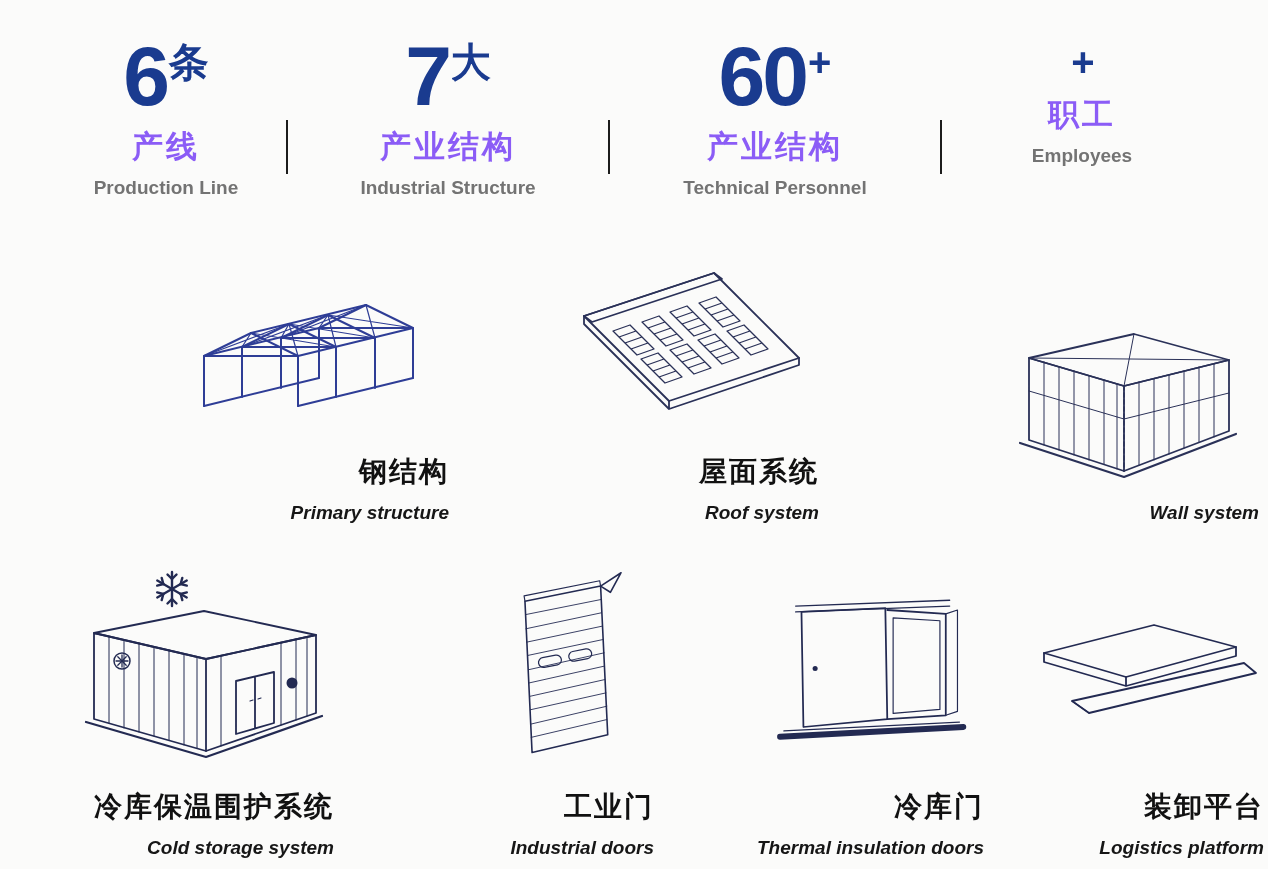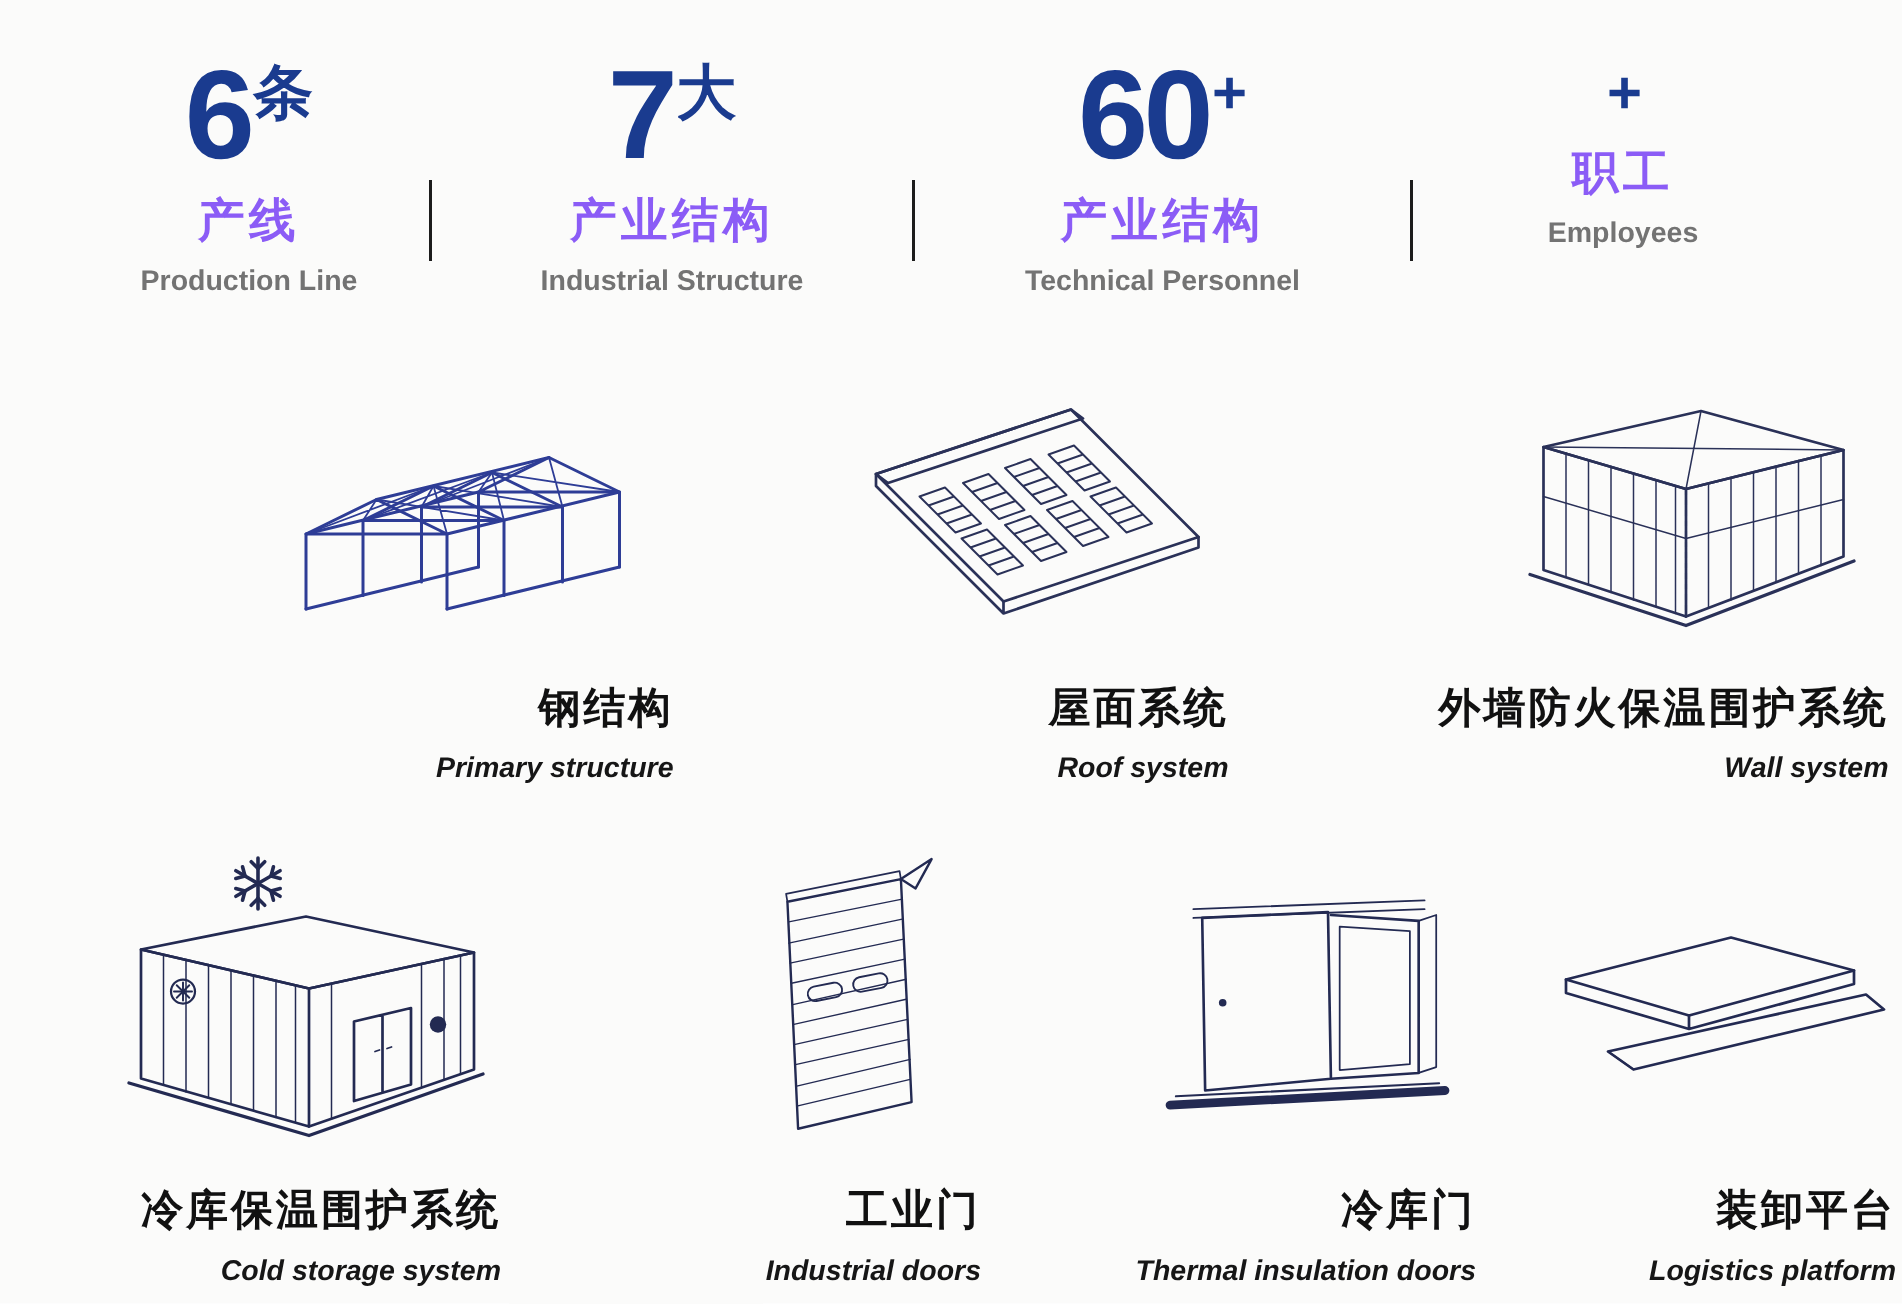--- a/index.html
+++ b/index.html
@@ -127,21 +127,20 @@
           <path stroke-width="1" d="M45,42 L245,44 M150,18 L140,70"></path>
           <path d="M45,42 L140,70 L140,155 L45,124 Z"></path>
           <path d="M140,70 L245,44 L245,115 L140,155"></path>
           <path stroke-width="1" d="M60,46 L60,129 M75,51 L75,134 M90,55 L90,139 M105,60 L105,144 M120,64 L120,148 M133,68 L133,153"></path>
           <path stroke-width="1" d="M45,75 L140,103 M140,103 L245,77"></path>
           <path stroke-width="1" d="M155,66 L155,149 M170,63 L170,144 M185,59 L185,138 M200,55 L200,132 M215,51 L215,126 M230,48 L230,121"></path>
           <path stroke-width="1.4" stroke-dasharray="4 3" d="M140,70 L140,155"></path>
           <path stroke-width="2.2" d="M36,127 L140,161 L252,118"></path>
         </svg>
       </div>
-      <div class="p-zh">外墙防火保温围护系统</div>
       <div class="p-en">Wall system</div>
     </div>
 
   </div>
 
   <div class="row row2">
 
     <div class="product" style="width:330px">
       <div class="icon-box">
         <svg width="280" height="205" viewBox="0 0 280 205" fill="none" stroke="#232a52" stroke-width="1.8" stroke-linejoin="round" stroke-linecap="round">

